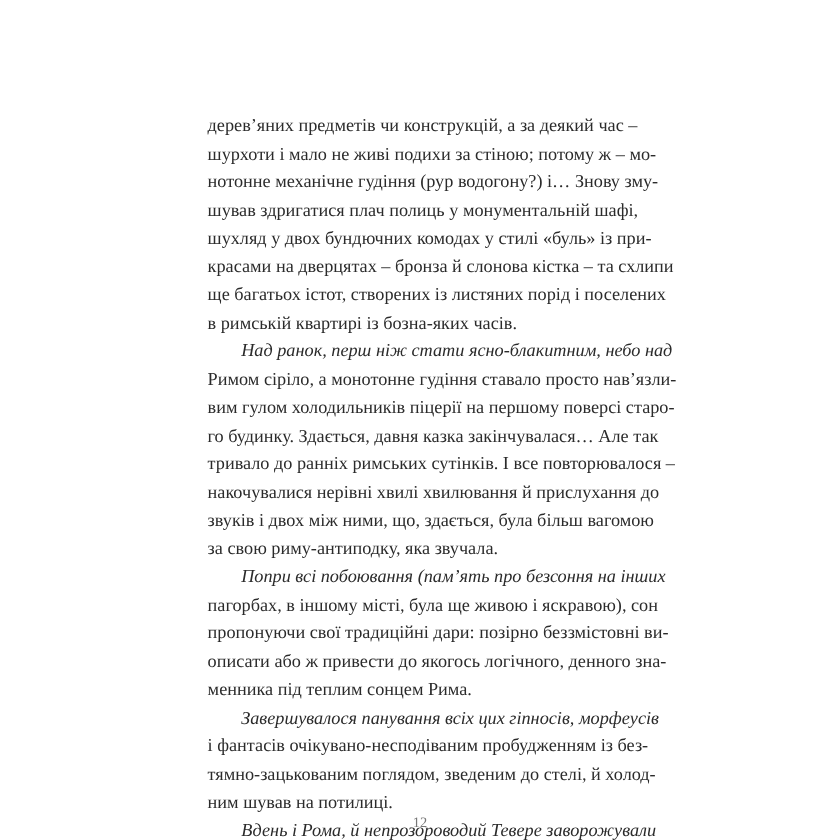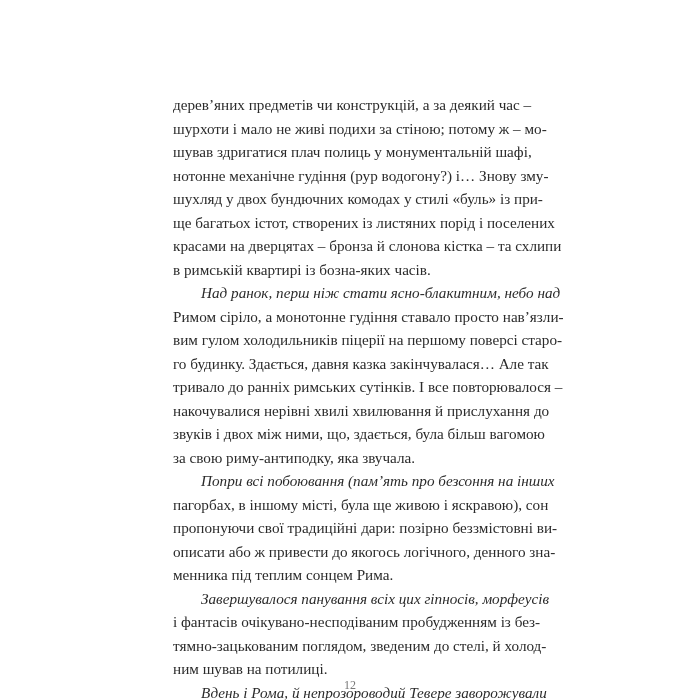--- a/index.html
+++ b/index.html
@@ -56,25 +56,25 @@
     }
   </style>
 </head>
 <body>
 
 <div class="page">
   <div class="text-block">
 
     <span class="line">дерев’яних предметів чи конструкцій, а за деякий час –</span>
     <span class="line">шурхоти і мало не живі подихи за стіною; потому ж – мо-</span>
+    <span class="line">нотонне механічне гудіння (рур водогону?) і… Знову зму-</span>
     <span class="line">шував здригатися плач полиць у монументальній шафі,</span>
-    <span class="line">нотонне механічне гудіння (рур водогону?) і… Знову зму-</span>
     <span class="line">шухляд у двох бундючних комодах у стилі «буль» із при-</span>
+    <span class="line">красами на дверцятах – бронза й слонова кістка – та схлипи</span>
     <span class="line">ще багатьох істот, створених із листяних порід і поселених</span>
-    <span class="line">красами на дверцятах – бронза й слонова кістка – та схлипи</span>
     <span class="line last">в римській квартирі із бозна-яких часів.</span>
 
     <span class="line indent">Над ранок, перш ніж стати ясно-блакитним, небо над</span>
     <span class="line">Римом сіріло, а монотонне гудіння ставало просто нав’язли-</span>
     <span class="line">вим гулом холодильників піцерії на першому поверсі старо-</span>
     <span class="line">го будинку. Здається, давня казка закінчувалася… Але так</span>
     <span class="line">тривало до ранніх римських сутінків. І все повторювалося –</span>
     <span class="line">накочувалися нерівні хвилі хвилювання й прислухання до</span>
     <span class="line">звуків і двох між ними, що, здається, була більш вагомою</span>
     <span class="line last">за свою риму-антиподку, яка звучала.</span>

